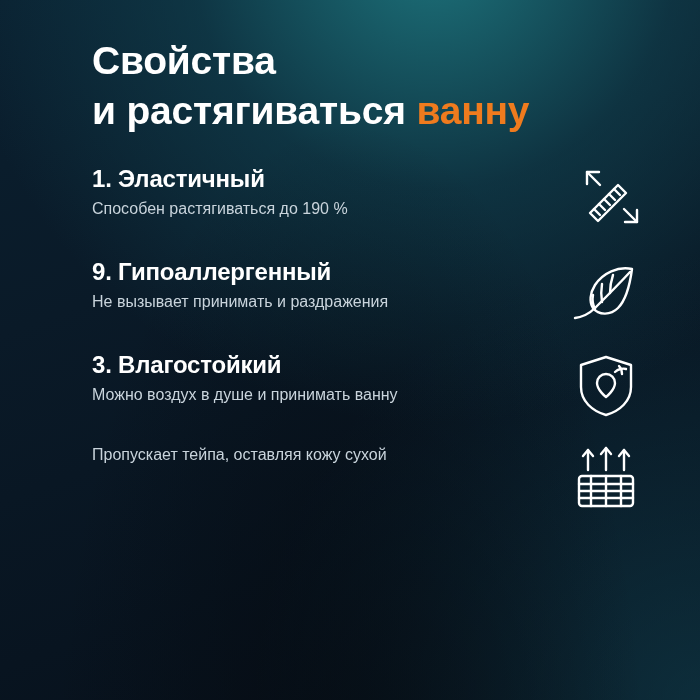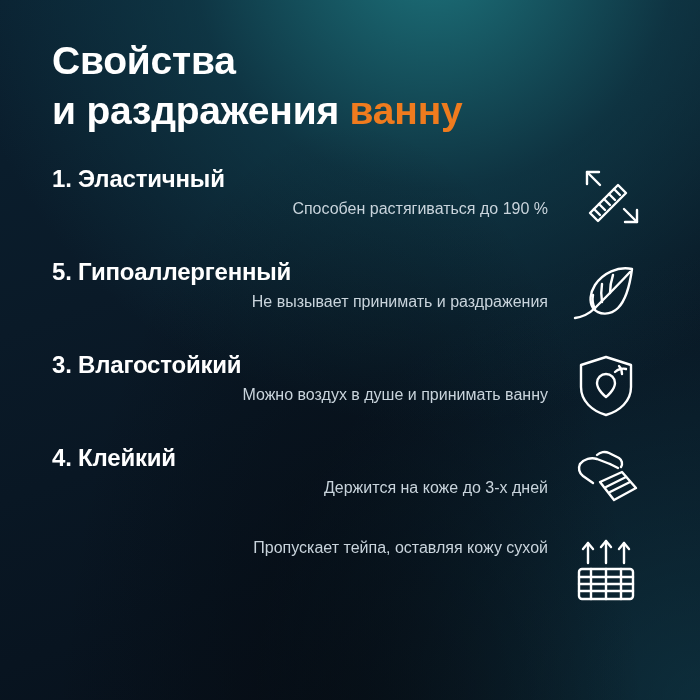--- a/index.html
+++ b/index.html
@@ -16,20 +16,21 @@
   .poster {
     position: relative;
     width: 700px;
     height: 700px;
     box-sizing: border-box;
     background:
       radial-gradient(circle at 62% -8%, rgba(30,120,128,0.95) 0%, rgba(18,72,86,0.55) 28%, rgba(10,30,44,0.0) 55%),
       radial-gradient(circle at 100% 100%, rgba(18,70,86,0.55) 0%, rgba(9,24,38,0.0) 45%),
       linear-gradient(160deg, #0a2030 0%, #0a1a28 35%, #081420 70%, #070f19 100%);
     overflow: hidden;
+    padding-left: 40px;
   }
   .poster::after {
     content: "";
     position: absolute;
     left: 0; top: 0; right: 0; bottom: 0;
     background: radial-gradient(ellipse at 50% 115%, rgba(5,10,16,0.75) 0%, rgba(5,10,16,0) 60%);
     pointer-events: none;
   }
   .inner {
     position: relative;
@@ -70,21 +71,20 @@
     line-height: 1.1;
     margin: 0 0 7px 0;
     letter-spacing: -0.2px;
   }
   .feature-desc {
     color: #c9d4dc;
     font-size: 16px;
     font-weight: normal;
     line-height: 1.25;
     margin: 0;
-    text-align: right;
   }
   .feature-icon {
     flex: 0 0 92px;
     width: 92px;
     height: 76px;
     display: flex;
     align-items: center;
     justify-content: center;
     margin-top: -4px;
   }
@@ -94,21 +94,21 @@
 </style>
 </head>
 <body>
 
 <div class="poster">
   <div class="inner">
 
     <h1 class="heading">
       <span>Свойства</span>
       <span class="line2">
-        <span>и раздражения </span><span class="accent">ванну</span>
+        <span>и растягиваться </span><span class="accent">ванну</span>
       </span>
     </h1>
 
     <div class="features">
 
       <div class="feature">
         <div class="feature-text">
           <p class="feature-title">1. Эластичный</p>
           <p class="feature-desc">Способен растягиваться до 190 %</p>
         </div>
@@ -126,21 +126,21 @@
             <path d="M17 7 L30 20"></path>
 
             <path d="M55 57 L67 57 L67 45"></path>
             <path d="M67 57 L54 44"></path>
           </svg>
         </div>
       </div>
 
       <div class="feature">
         <div class="feature-text">
-          <p class="feature-title">5. Гипоаллергенный</p>
+          <p class="feature-title">9. Гипоаллергенный</p>
           <p class="feature-desc">Не вызывает принимать и раздражения</p>
         </div>
         <div class="feature-icon">
           <svg width="74" height="62" viewBox="0 0 74 62" fill="none" stroke="#ffffff" stroke-width="2.4" stroke-linecap="round" stroke-linejoin="round">
             <path d="M63 7c-14-3-29 4-37 16-5 8-6 17-2 23 6 8 18 7 25 0 8-8 12-24 14-39z"></path>
             <path d="M61 10C50 22 38 34 26 46"></path>
             <path d="M44 13c-2 6-3 12-3 18"></path>
             <path d="M33 22c-1 6-1 12 0 18"></path>
             <path d="M24 33c-1 5 0 10 2 14"></path>
             <path d="M26 46C20 52 13 55 6 56"></path>
@@ -156,39 +156,20 @@
         <div class="feature-icon">
           <svg width="64" height="68" viewBox="0 0 64 68" fill="none" stroke="#ffffff" stroke-width="2.4" stroke-linecap="round" stroke-linejoin="round">
             <path d="M32 5 L57 13v22c0 14-11 24-25 28C18 59 7 49 7 35V13L32 5z"></path>
             <path d="M32 22c5 0 9 4 9 9 0 7-9 14-9 14s-9-7-9-14c0-5 4-9 9-9z"></path>
             <path d="M41 20c3-3 8-4 11-3"></path>
             <path d="M45 14c2 2 3 5 3 8"></path>
           </svg>
         </div>
       </div>
 
-      <div class="feature">
-        <div class="feature-text">
-          <p class="feature-title">4. Клейкий</p>
-          <p class="feature-desc">Держится на коже до 3-х дней</p>
-        </div>
-        <div class="feature-icon">
-          <svg width="72" height="66" viewBox="0 0 72 66" fill="none" stroke="#ffffff" stroke-width="2.4" stroke-linecap="round" stroke-linejoin="round">
-
-            <path d="M10 18c4-5 11-7 17-5l13 5"></path>
-            <path d="M10 18c-2 4-1 9 3 12l10 7"></path>
-            <path d="M27 9c3-3 8-4 12-2l10 5c3 2 4 6 2 9"></path>
-            <path d="M40 18l8 4"></path>
-
-            <path d="M30 36 L52 26 L66 42 L44 54 Z"></path>
-            <path d="M36 41 L56 31"></path>
-            <path d="M40 46 L60 36"></path>
-          </svg>
-        </div>
-      </div>
 
       <div class="feature">
         <div class="feature-text">
           <p class="feature-desc">Пропускает тейпа, оставляя кожу сухой</p>
         </div>
         <div class="feature-icon">
           <svg width="70" height="70" viewBox="0 0 70 70" fill="none" stroke="#ffffff" stroke-width="2.4" stroke-linecap="round" stroke-linejoin="round">
 
             <path d="M17 26 L17 6"></path>
               <path d="M12 12 L17 6 L22 12"></path>

